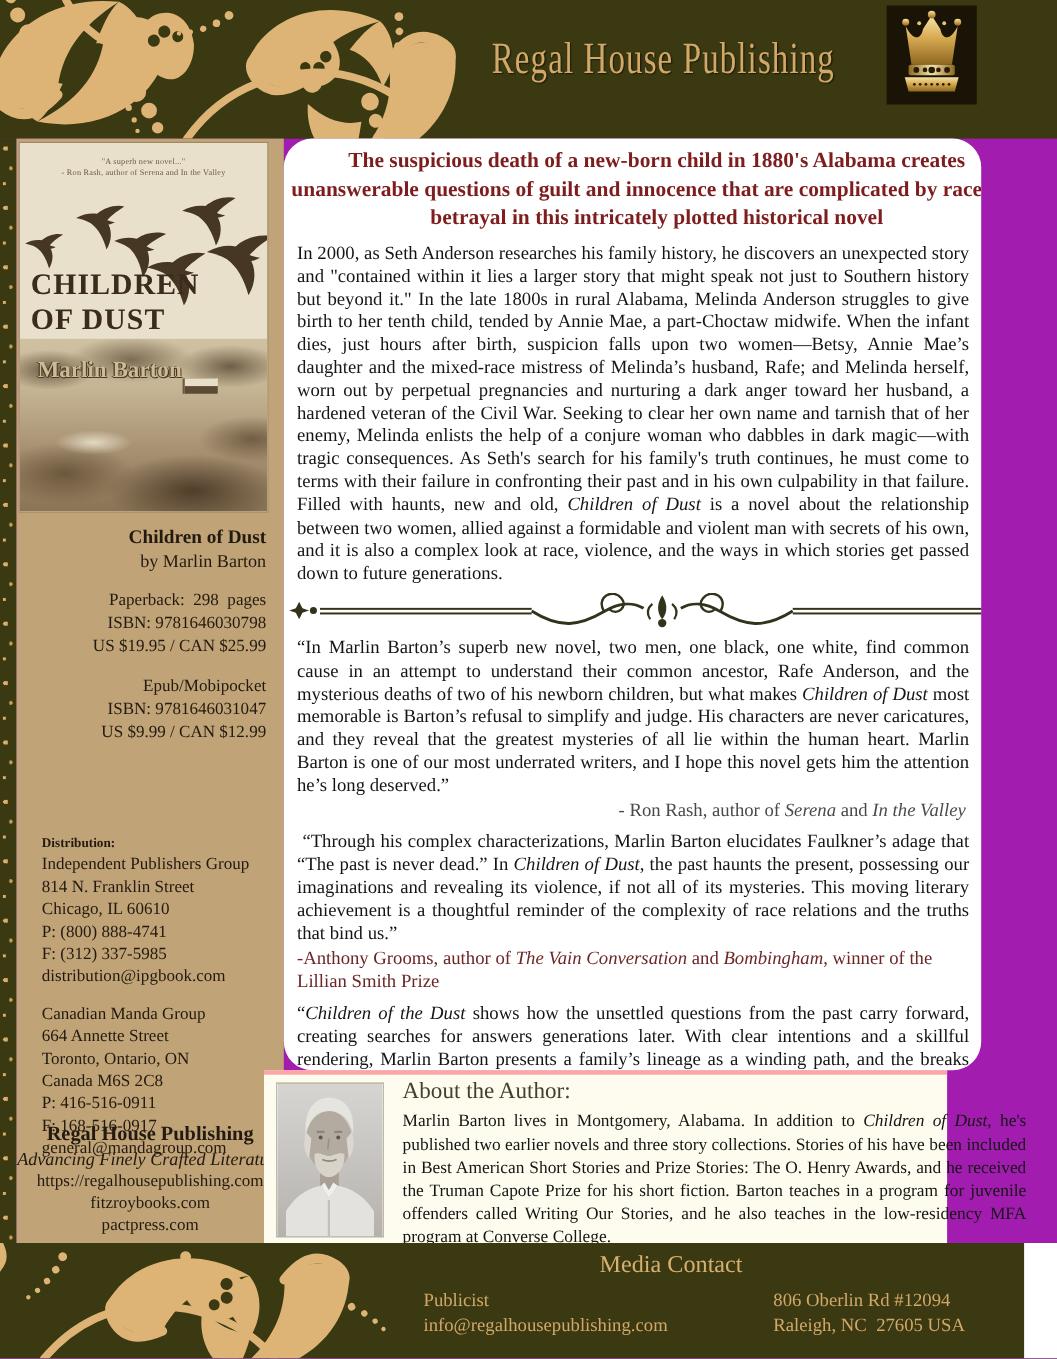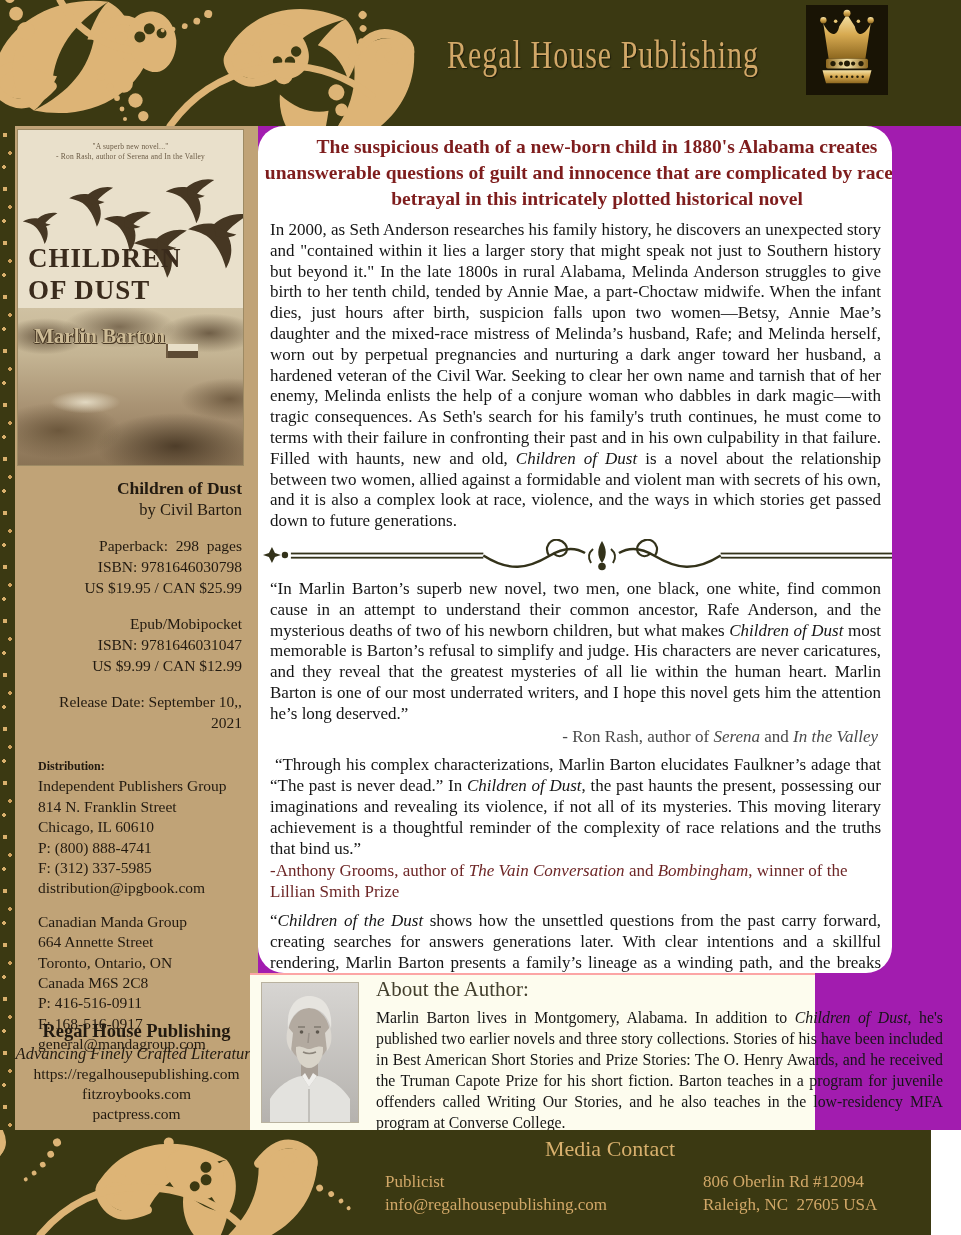--- a/index.html
+++ b/index.html
@@ -78,22 +78,22 @@
   .headline{margin:8px auto 0;width:678px;font-size:19.5px;font-weight:bold;color:#7e1d1d;
             text-align:center;line-height:26px;}
   .para{margin:8px 11px 0 12px;text-align:justify;font-size:17px;line-height:20.8px;}
   .divider{display:block;margin:7px auto 1px;}
   .attr{margin:2px 14px 0 12px;font-size:17px;line-height:20.8px;}
   .attr-gray{color:#4a4a4a;}
   .attr-maroon{color:#6d2626;}
   .right{text-align:right;}
 
   
-  .about{position:absolute;left:250px;top:973px;width:565px;height:157px;background:#fdfcee;
-         border-top:2px solid #fca5a5;box-sizing:border-box;color:#151515;}
+  .about{position:absolute;left:240px;top:973px;width:621px;height:157px;background:#fdfcee;
+         border-top:4px solid #fca5a5;box-sizing:border-box;color:#151515;}
   .author-photo{position:absolute;left:12px;top:8px;width:96px;height:139px;
                 box-shadow:0 0 0 1px #b9b29f;}
   .about-heading{position:absolute;left:126px;top:2px;margin:0;font-size:21px;font-weight:normal;
                  color:#44402e;}
   .about-text{position:absolute;left:126px;top:32px;width:567px;margin:0;text-align:justify;
               font-size:15.8px;line-height:21px;}
 
   
   .footer{position:absolute;left:0;top:1130px;width:961px;height:105px;background:#3b3912;}
   .footer-pattern{position:absolute;left:0;top:0;width:380px;height:105px;display:block;}
@@ -219,31 +219,30 @@
         <div>OF DUST</div>
       </div>
       <div class="cover-landscape">
         <div class="cabin"></div>
       </div>
       <div class="cover-author">Marlin Barton</div>
     </div>
 
     <div class="details">
       <div class="bk-title">Children of Dust</div>
-      <div class="bk-byline">by Civil Barton</div>
+      <div class="bk-byline">by Marlin Barton</div>
       <div class="gap"></div>
       <div>Paperback:&nbsp; 298&nbsp; pages</div>
       <div>ISBN: 9781646030798</div>
       <div>US $19.95 / CAN $25.99</div>
       <div class="gap"></div>
       <div>Epub/Mobipocket</div>
       <div>ISBN: 9781646031047</div>
       <div>US $9.99 / CAN $12.99</div>
       <div class="gap"></div>
-      <div>Release Date: September 10,, 2021</div>
     </div>
 
     <div class="distribution">
       <div class="dist-heading">Distribution:</div>
       <div>Independent Publishers Group</div>
       <div>814 N. Franklin Street</div>
       <div>Chicago, IL 60610</div>
       <div>P: (800) 888-4741</div>
       <div>F: (312) 337-5985</div>
       <div>distribution@ipgbook.com</div>

